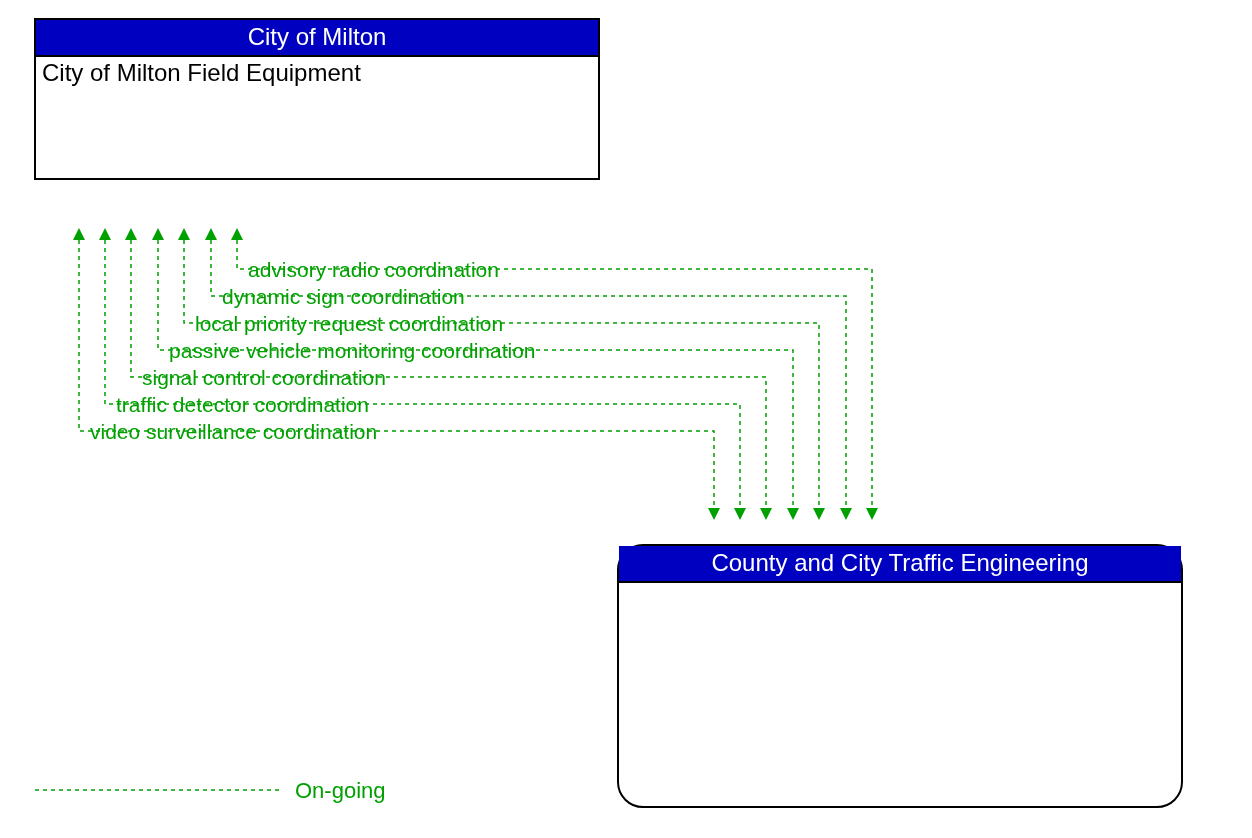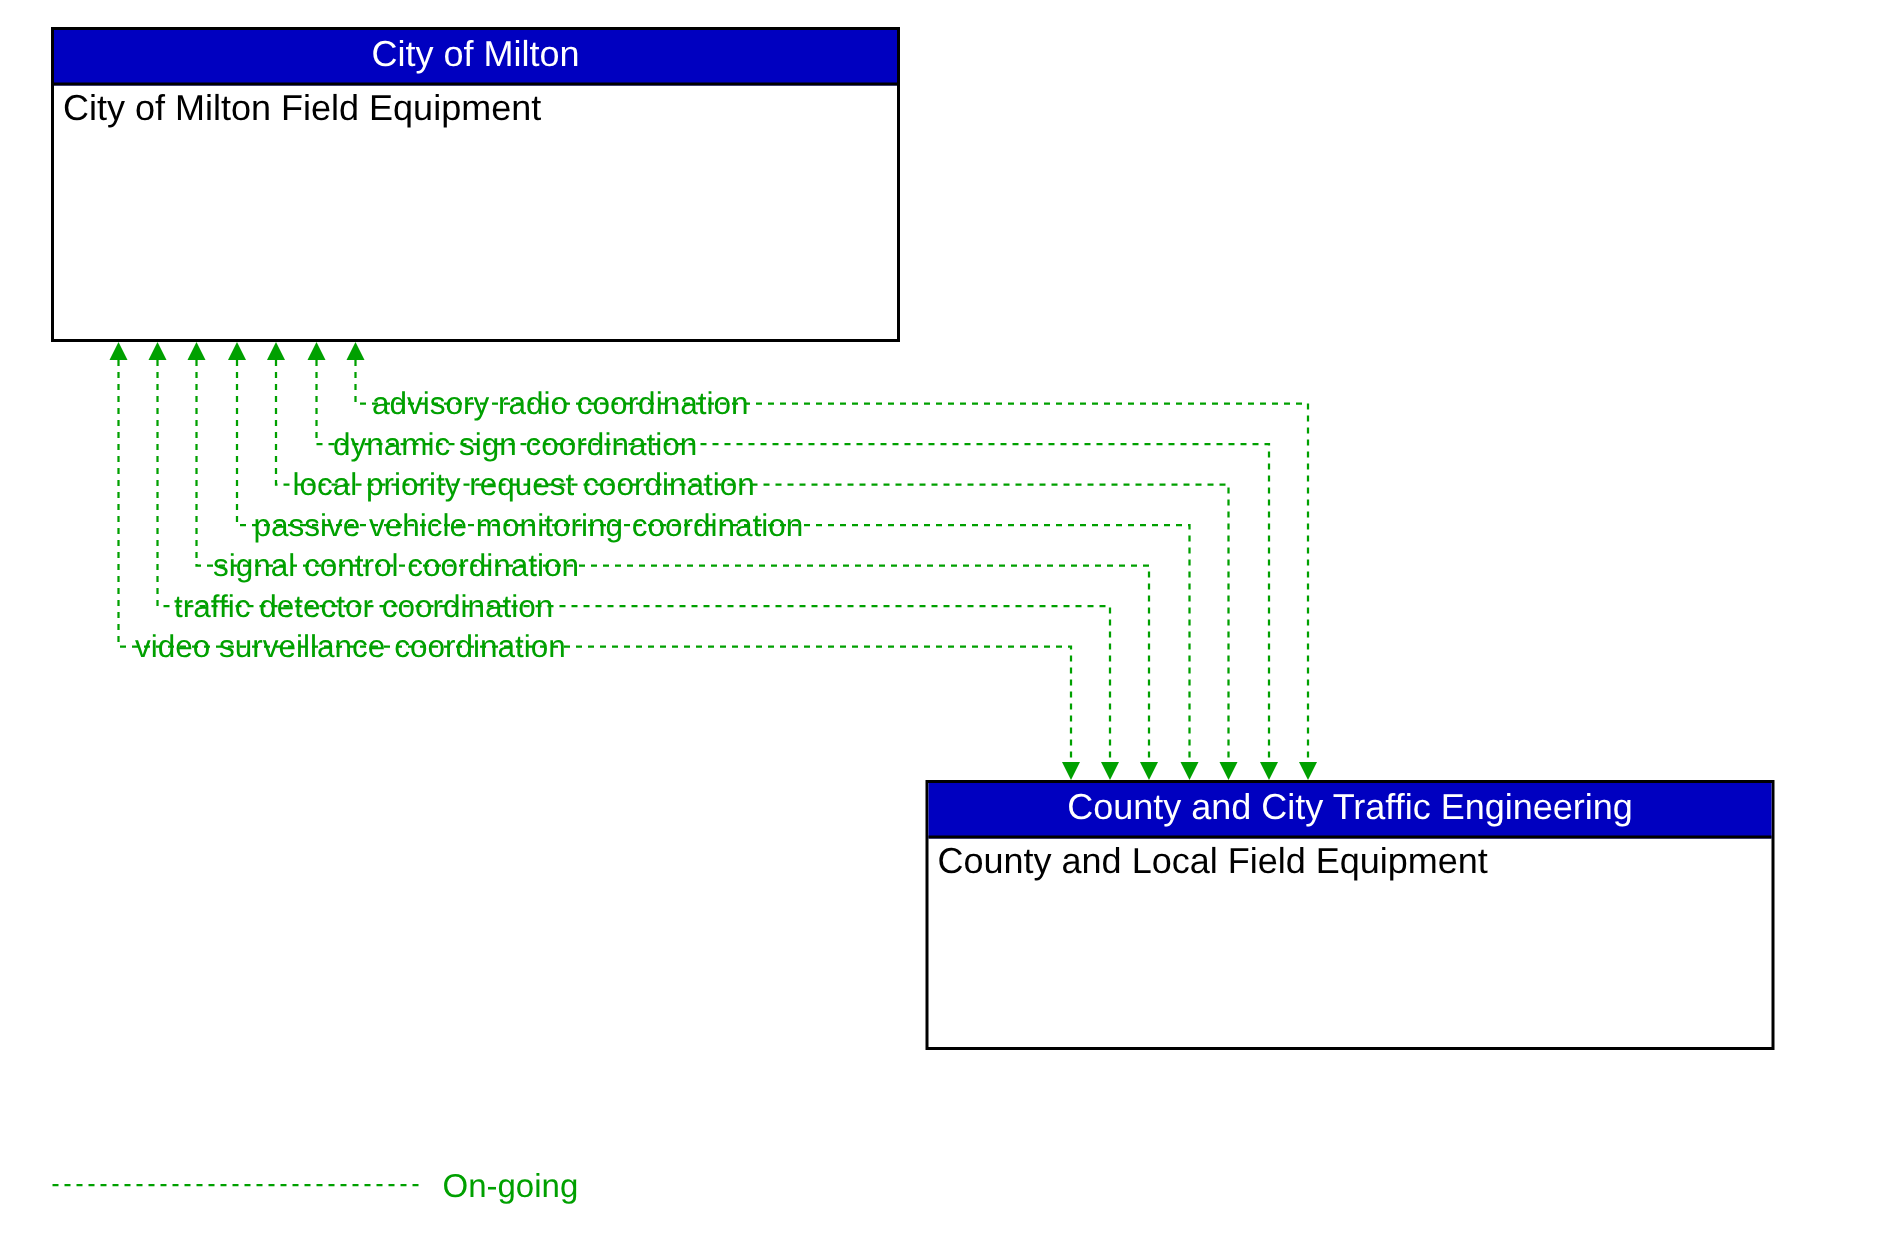--- a/index.html
+++ b/index.html
@@ -63,28 +63,27 @@
   }
   .legend-label {
     position: absolute;
     color: #00a000;
     font-size: 22px;
   }
 </style>
 </head>
 <body>
 
-<div class="box" style="left:34px; top:18px; width:566px; height:210px;">
+<div class="box" style="left:34px; top:18px; width:566px; height:162px;">
   <div class="box-header">City of Milton</div>
   <div class="box-body">City of Milton Field Equipment</div>
 </div>
 
-<div class="box" style="left:617px; top:520px; width:566px; height:180px;">
+<div class="box" style="left:617px; top:544px; width:566px; height:264px;border-radius:26px;">
   <div class="box-header">County and City Traffic Engineering</div>
-  <div class="box-body">County and Local Field Equipment</div>
 </div>
 
 <div class="flow-label" style="left:244px; top:258px;">advisory radio coordination</div>
 <div class="flow-label" style="left:218px; top:285px;">dynamic sign coordination</div>
 <div class="flow-label" style="left:191px; top:312px;">local priority request coordination</div>
 <div class="flow-label" style="left:165px; top:339px;">passive vehicle monitoring coordination</div>
 <div class="flow-label" style="left:138px; top:366px;">signal control coordination</div>
 <div class="flow-label" style="left:112px; top:393px;">traffic detector coordination</div>
 <div class="flow-label" style="left:86px; top:420px;">video surveillance coordination</div>
 

